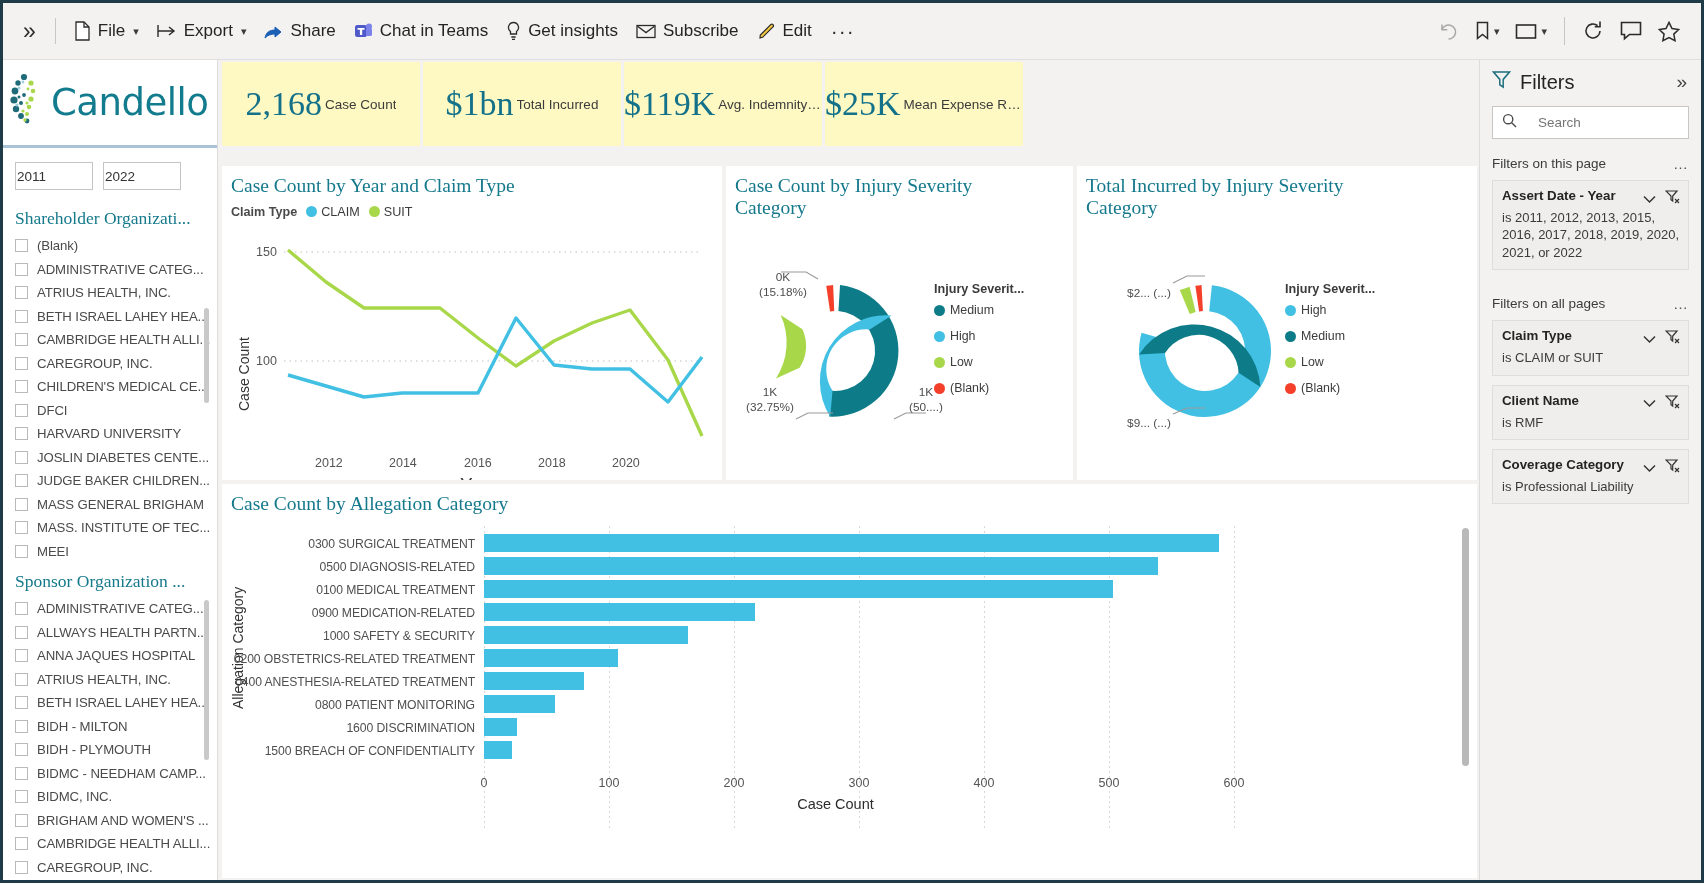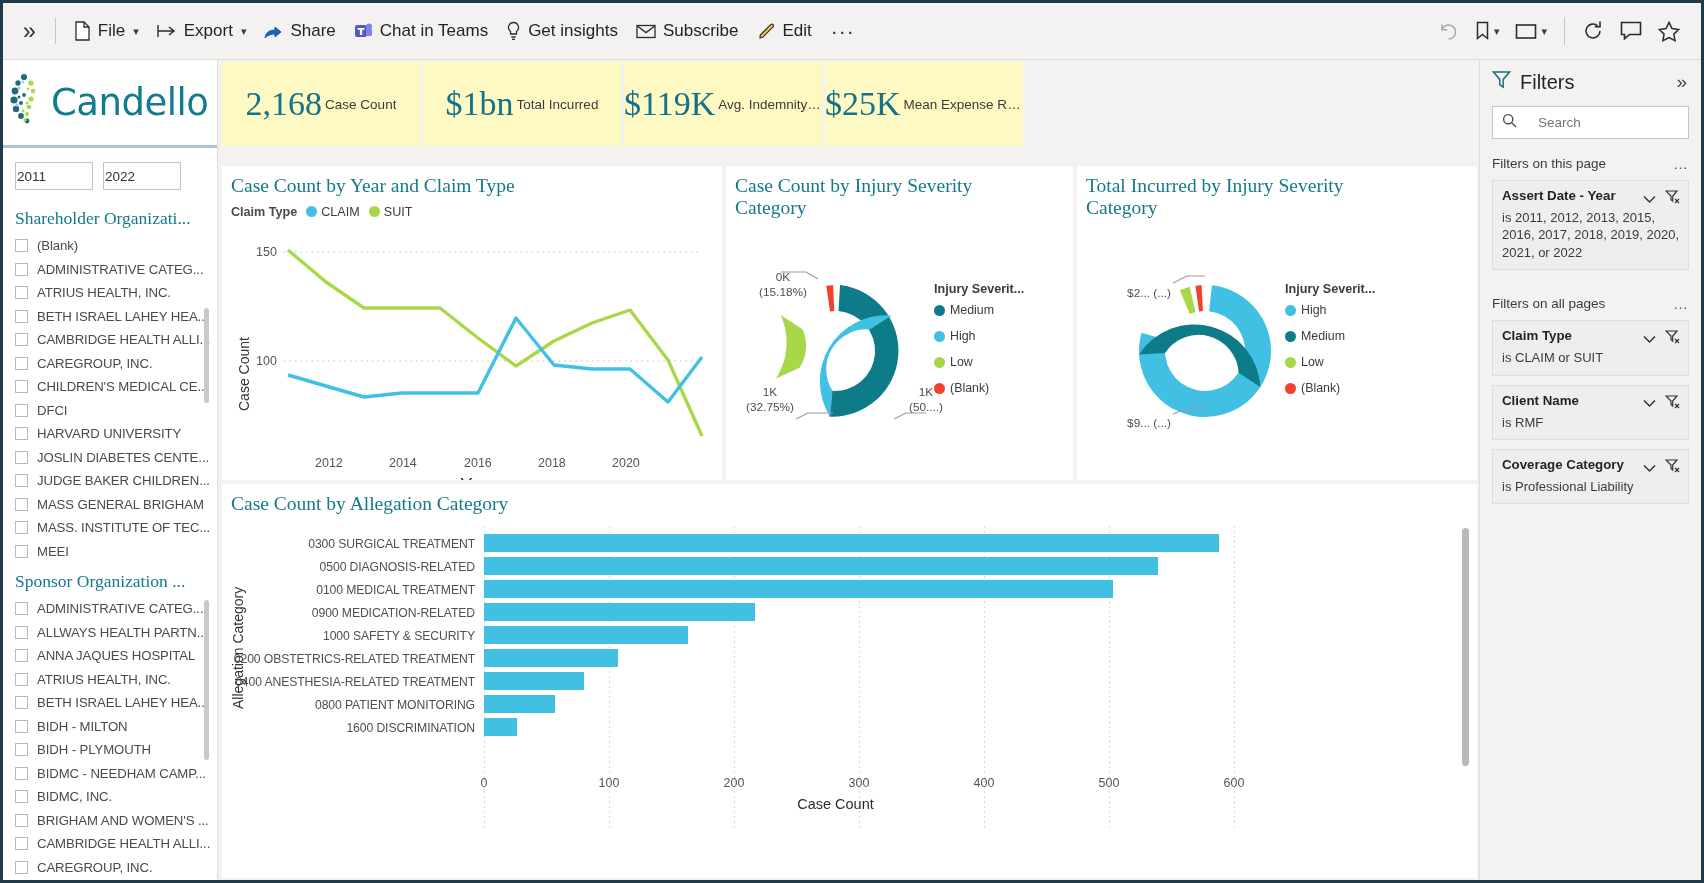--- a/index.html
+++ b/index.html
@@ -836,20 +836,26 @@
             <span class="bar-track">
                 <span class="bar-fill" style="width:71px"></span>
               </span>
           </div>
           <div class="bar-row">
             <span class="bar-cat">1600 DISCRIMINATION</span>
             <span class="bar-track">
                 <span class="bar-fill" style="width:33px"></span>
               </span>
           </div>
+          <div class="bar-row">
+            <span class="bar-cat">1500 BREACH OF CONFIDENTIALITY</span>
+            <span class="bar-track">
+                <span class="bar-fill" style="width:28px"></span>
+              </span>
+          </div>
         </div>
 
         <div class="bar-x-ticks">
           <span class="bar-xtick" style="left:0px;">0</span>
           <span class="bar-xtick" style="left:125px;">100</span>
           <span class="bar-xtick" style="left:250px;">200</span>
           <span class="bar-xtick" style="left:375px;">300</span>
           <span class="bar-xtick" style="left:500px;">400</span>
           <span class="bar-xtick" style="left:625px;">500</span>
           <span class="bar-xtick" style="left:750px;">600</span>

